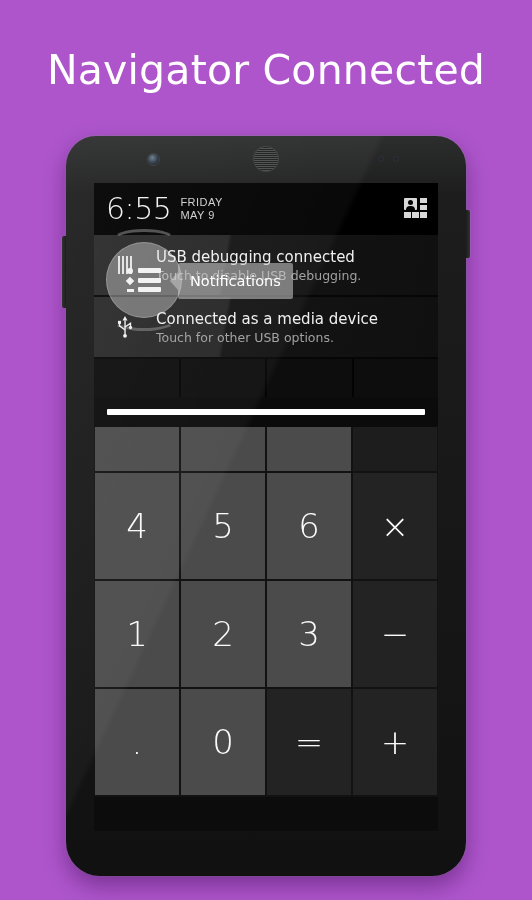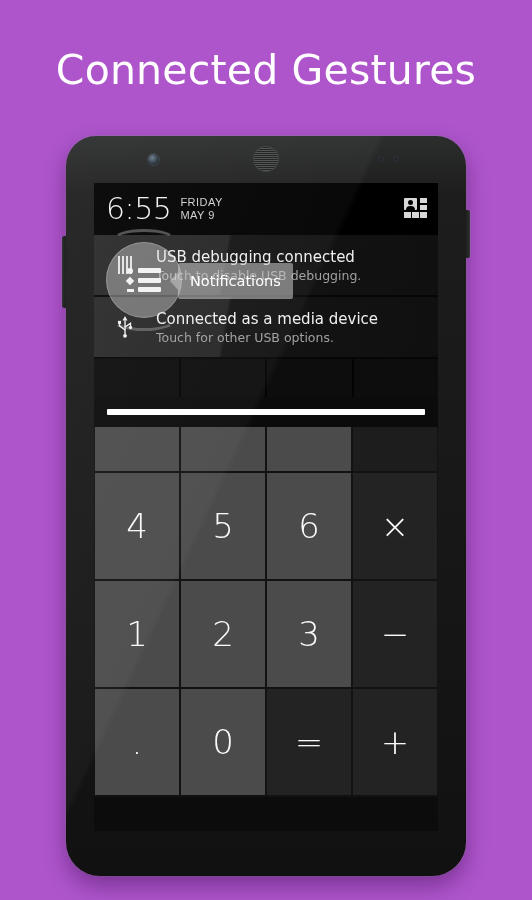--- a/index.html
+++ b/index.html
@@ -367,21 +367,21 @@
     position: absolute;
     left: 0;
     top: 695px;
     width: 100%;
     height: 45px;
   }
 </style>
 </head>
 <body>
 
-<div class="headline">Connected Gestures</div>
+<div class="headline">Navigator Connected</div>
 
 <div class="phone">
 
   <div class="btn-volume"></div>
   <div class="btn-power"></div>
 
   <div class="bezel-top">
     <div class="front-camera"></div>
     <div class="earpiece"></div>
     <div class="sensor s1"></div>

